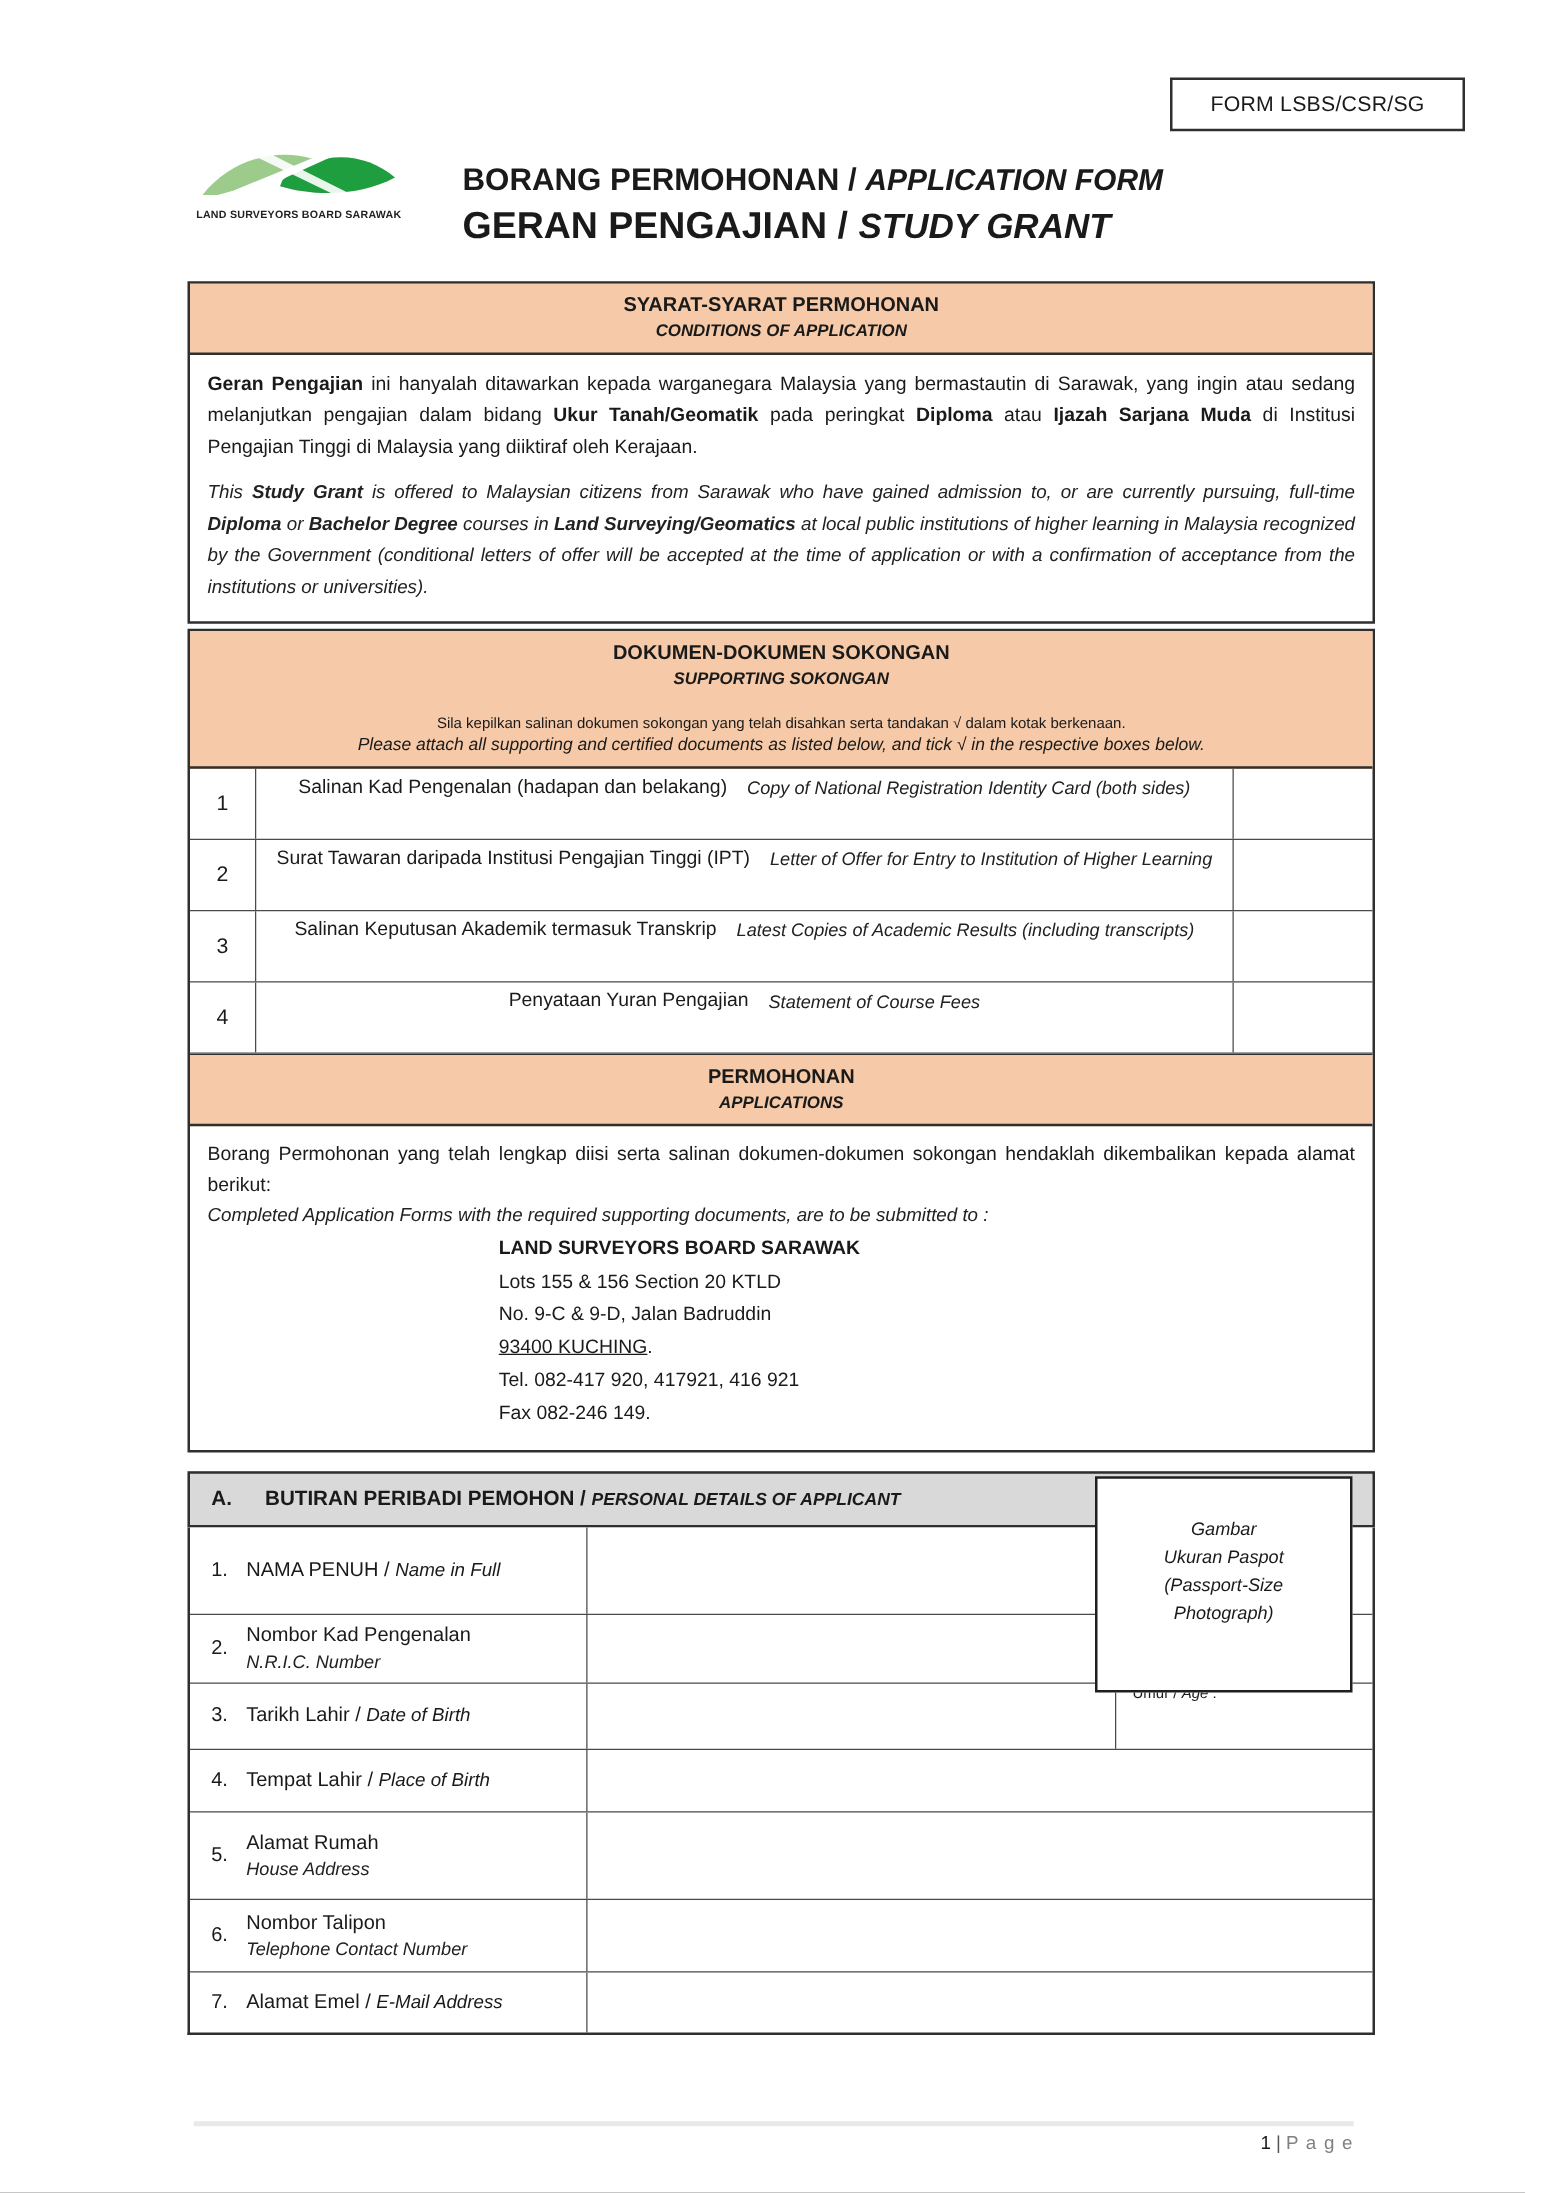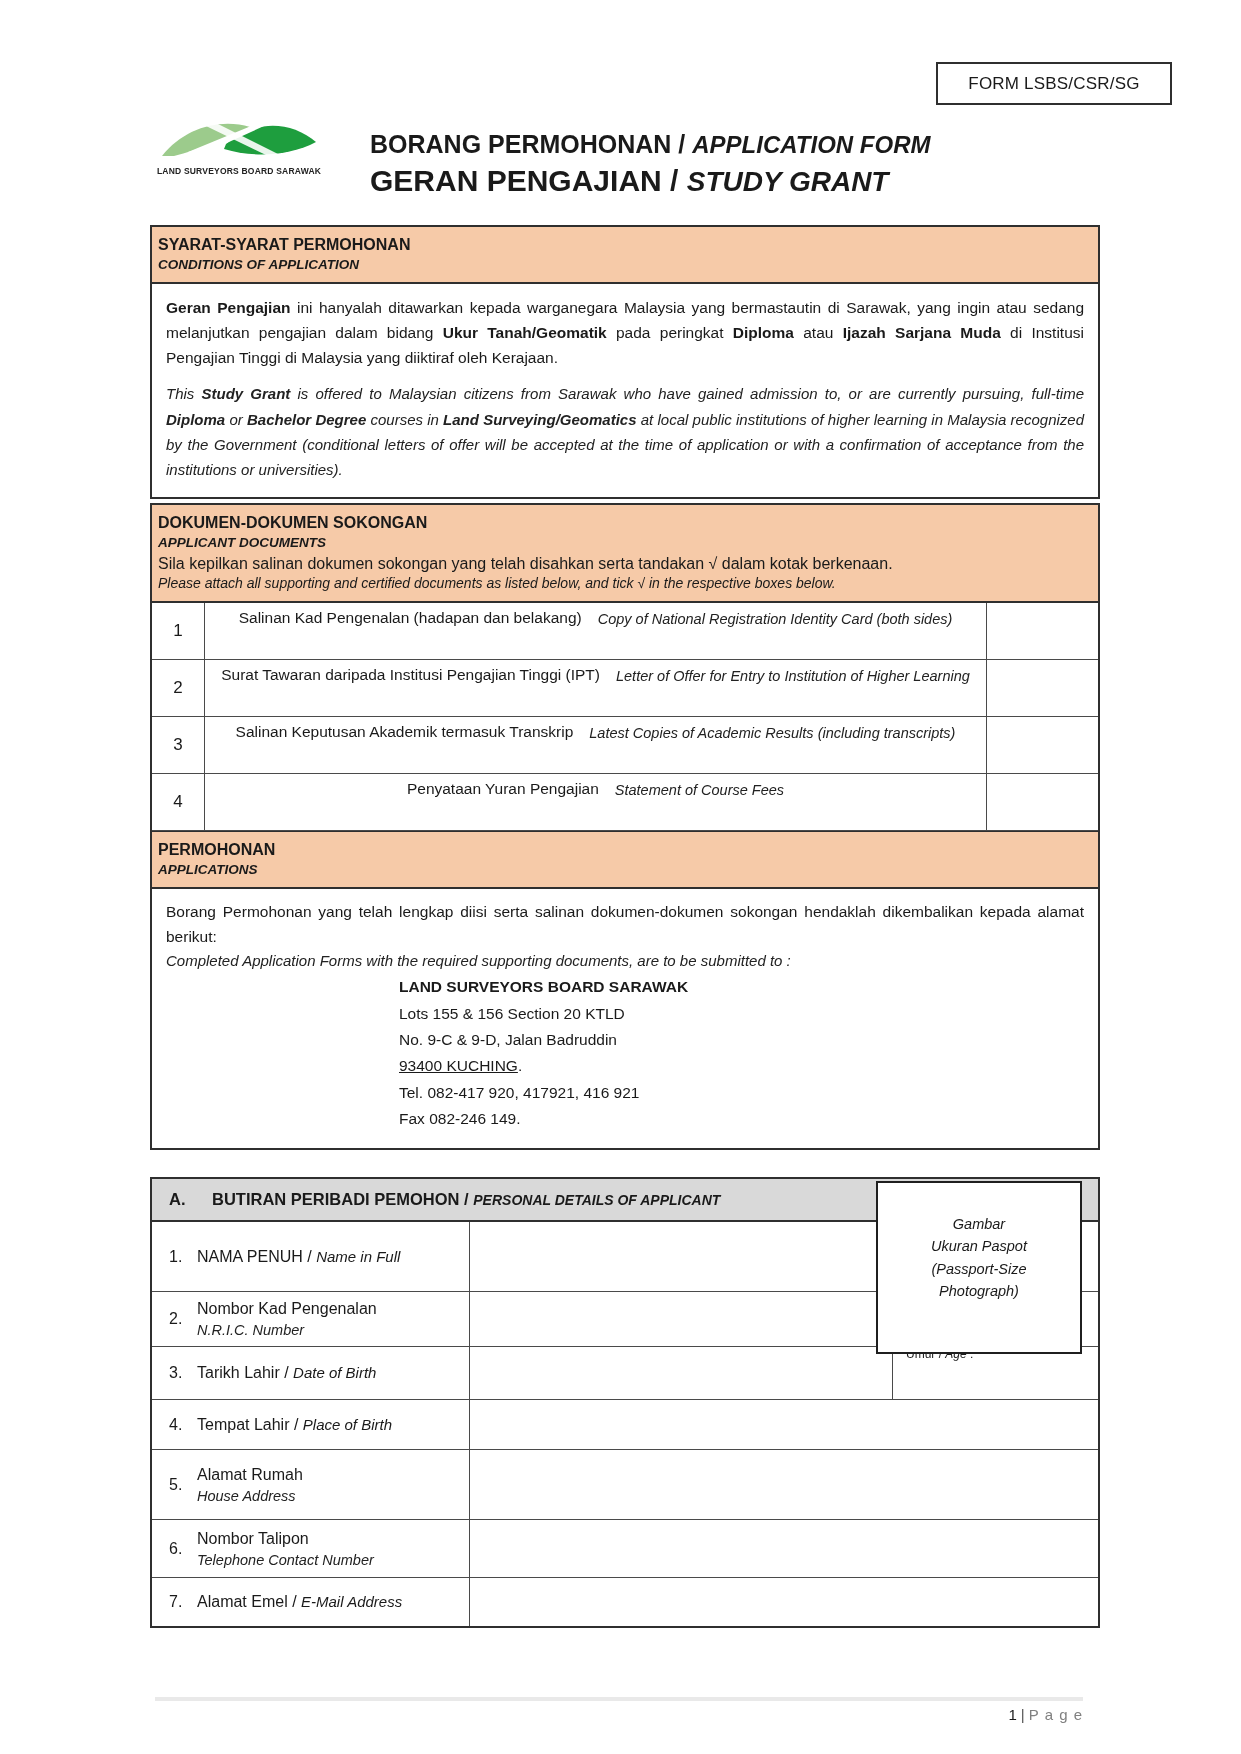--- a/index.html
+++ b/index.html
@@ -28,24 +28,24 @@
   .logo-caption { font-size:8.5px; font-weight:bold; letter-spacing:.2px; color:#222; margin-top:2px; white-space:nowrap; }
   .title-block { position:absolute; left:370px; top:130px; }
   .title-line1 { font-size:25px; font-weight:bold; }
   .title-line1 .en { font-style:italic; font-size:24px; }
   .title-line2 { font-size:30px; font-weight:bold; margin-top:5px; }
   .title-line2 .en { font-style:italic; font-size:28px; }
   
   .main-col { position:absolute; left:150px; top:225px; width:950px; }
   .box { border:2px solid #2f2f2f; background:#fff; }
   .peach { background:#F6CAA8; }
-  .sec-head { padding:9px 6px 10px; border-bottom:2px solid #2f2f2f; }
+  .sec-head { text-align:center; padding:9px 6px 10px; border-bottom:2px solid #2f2f2f; }
   .sec-head .h-my { font-size:16px; font-weight:bold; }
   .sec-head .h-en { font-size:13.5px; font-weight:bold; font-style:italic; margin-top:3px; }
-  .sec-head .h-inst-my { font-size:16px; margin-top:5px; }
+  .sec-head .h-inst-my { font-size:12px; margin-top:21px; }
   .sec-head .h-inst-en { font-size:14px; font-style:italic; margin-top:2px; }
   .cond-body { padding:11px 14px 15px; }
   .para-my { font-size:15.5px; line-height:1.62; text-align:justify; }
   .para-en { font-size:15px; font-style:italic; line-height:1.68; text-align:justify; margin-top:11px; color:#222; }
   
   .docs-box { margin-top:4px; }
   .doc-row { display:flex; border-bottom:1.5px solid #4a4a4a; min-height:57px; }
   .doc-num { width:53px; border-right:1.5px solid #4a4a4a; display:flex; align-items:center; justify-content:center; font-size:17px; }
   .doc-desc { flex:1; padding:6px 10px 5px; display:flex; flex-direction:row; justify-content:center; }
   .doc-desc .l1 { font-size:15.5px; }
@@ -128,21 +128,21 @@
       </div>
       <div class="cond-body">
         <p class="para-my"><span style="font-weight: bold;">Geran Pengajian</span><span> ini hanyalah ditawarkan kepada warganegara Malaysia yang bermastautin di Sarawak, yang ingin atau sedang melanjutkan pengajian dalam bidang </span><span style="font-weight: bold;">Ukur Tanah/Geomatik</span><span> pada peringkat </span><span style="font-weight: bold;">Diploma</span><span> atau </span><span style="font-weight: bold;">Ijazah Sarjana Muda</span><span> di Institusi Pengajian Tinggi di Malaysia yang diiktiraf oleh Kerajaan.</span></p>
         <p class="para-en"><span>This </span><span style="font-weight: bold;">Study Grant</span><span> is offered to Malaysian citizens from Sarawak who have gained admission to, or are currently pursuing, full-time </span><span style="font-weight: bold;">Diploma</span><span> or </span><span style="font-weight: bold;">Bachelor Degree</span><span> courses in </span><span style="font-weight: bold;">Land Surveying/Geomatics</span><span> at local public institutions of higher learning in Malaysia recognized by the Government (conditional letters of offer will be accepted at the time of application or with a confirmation of acceptance from the institutions or universities).</span></p>
       </div>
     </div>
 
     <div class="box docs-box">
       <div class="sec-head peach">
         <div class="h-my">DOKUMEN-DOKUMEN SOKONGAN</div>
-        <div class="h-en">APPLICANT DOCUMENTS</div>
+        <div class="h-en">SUPPORTING SOKONGAN</div>
         <div class="h-inst-my">Sila kepilkan salinan dokumen sokongan yang telah disahkan serta tandakan √ dalam kotak berkenaan.</div>
         <div class="h-inst-en">Please attach all supporting and certified documents as listed below, and tick √ in the respective boxes below.</div>
       </div>
 
       <div class="doc-row">
         <div class="doc-num">1</div>
         <div class="doc-desc">
           <div class="l1">Salinan Kad Pengenalan (hadapan dan belakang)</div>
           <div class="l2">Copy of National Registration Identity Card (both sides)</div>
         </div>

